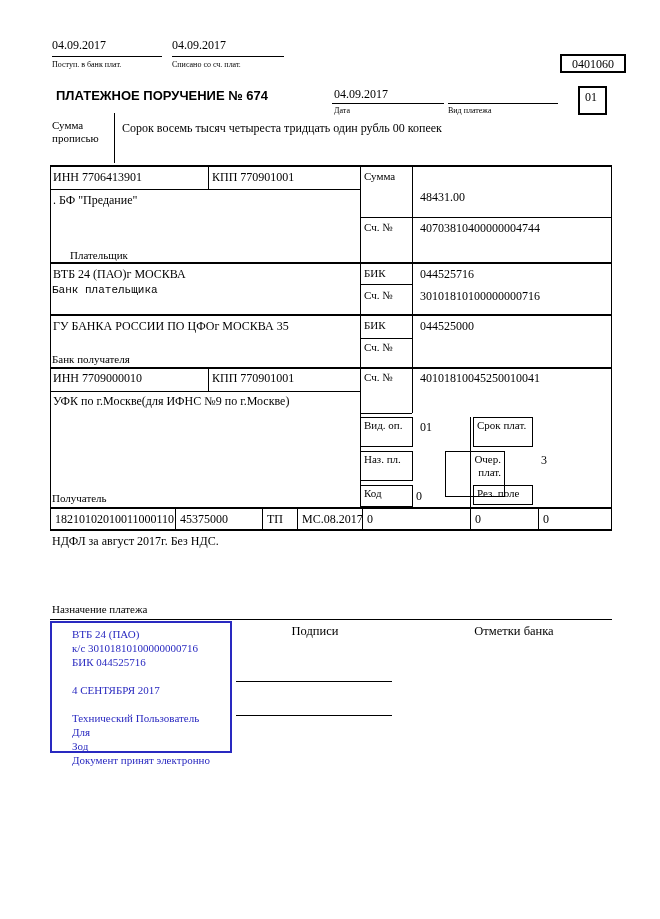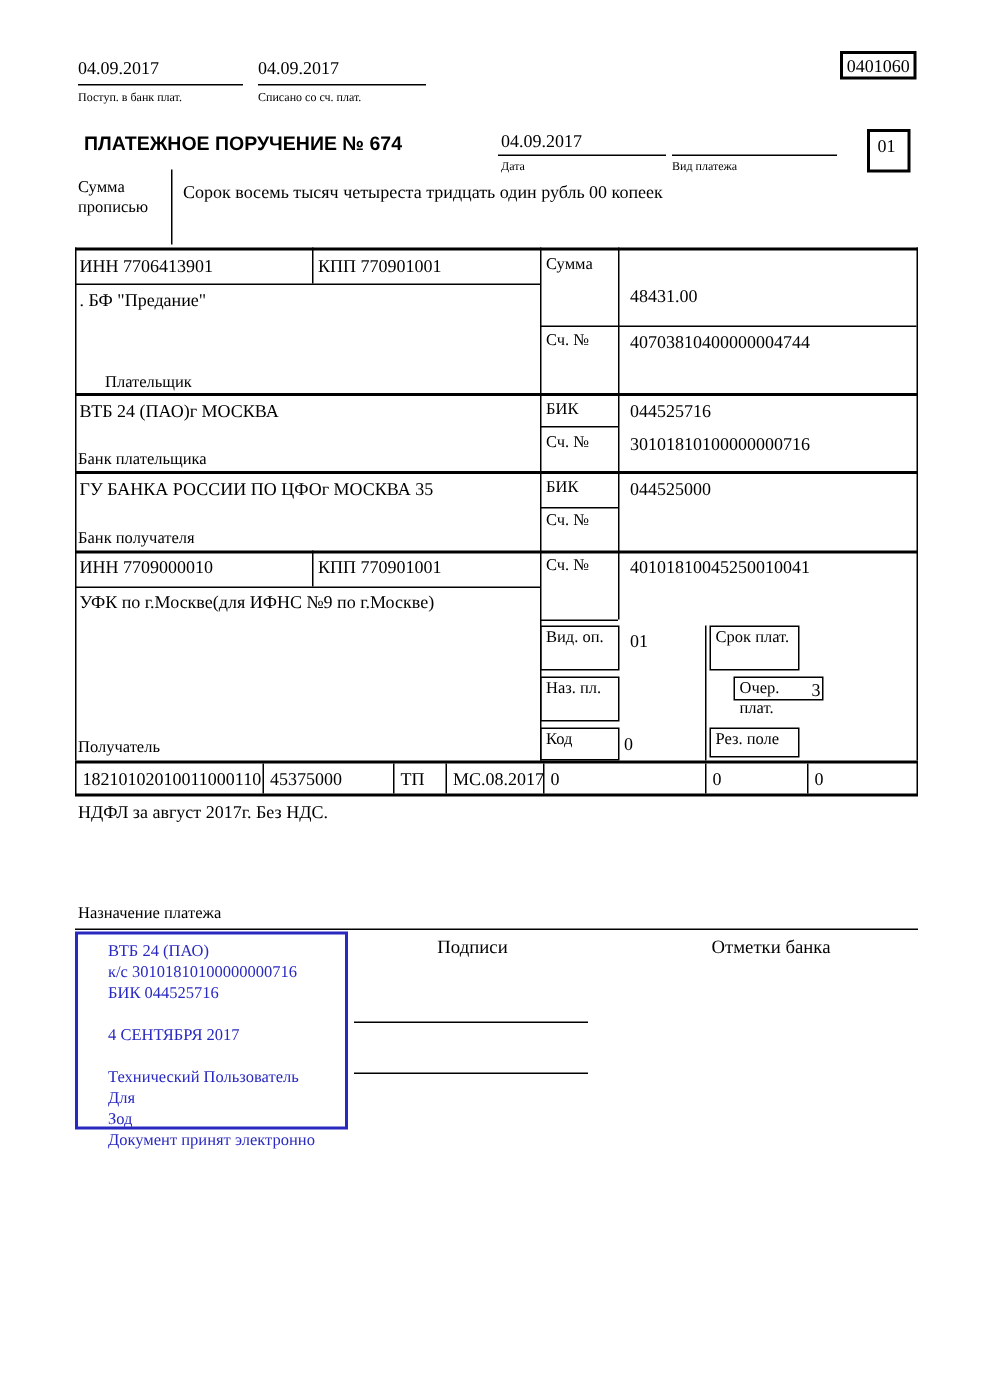--- a/index.html
+++ b/index.html
@@ -28,21 +28,21 @@
 </style>
 </head>
 <body>
 
 <div class="page">
 
   <div class="abs t12 ubox" style="left:52px;top:38px;width:110px;">04.09.2017</div>
   <div class="abs t8" style="left:52px;top:60px;font-family:Liberation Serif, serif;">Поступ. в банк плат.</div>
   <div class="abs t12 ubox" style="left:172px;top:38px;width:112px;">04.09.2017</div>
   <div class="abs t8" style="left:172px;top:60px;">Списано со сч. плат.</div>
-  <div class="abs codebox" style="left:560px;top:34px;width:51px;height:19px;line-height:16px;">0401060</div>
+  <div class="abs codebox" style="left:560px;top:54px;width:66px;height:19px;line-height:16px;">0401060</div>
 
   <div class="abs sans bold" style="left:56px;top:88px;font-size:13px;">ПЛАТЕЖНОЕ ПОРУЧЕНИЕ № 674</div>
   <div class="abs t12" style="left:334px;top:87px;">04.09.2017</div>
   <div class="abs hl" style="left:332px;top:103px;width:112px;"></div>
   <div class="abs t8" style="left:334px;top:106px;">Дата</div>
   <div class="abs hl" style="left:448px;top:103px;width:110px;"></div>
   <div class="abs t8" style="left:448px;top:106px;">Вид платежа</div>
   <div class="abs codebox" style="left:578px;top:86px;width:29px;height:29px;text-align:left;padding:2px 0 0 5px;">01</div>
 
   <div class="abs t11" style="left:52px;top:119px;width:58px;white-space:normal;">Сумма прописью</div>
@@ -70,21 +70,21 @@
   <div class="abs t12" style="left:53px;top:170px;">ИНН 7706413901</div>
   <div class="abs t12" style="left:212px;top:170px;">КПП 770901001</div>
   <div class="abs t12" style="left:53px;top:193px;">. БФ "Предание"</div>
   <div class="abs t11" style="left:52px;top:249px;padding-left:18px;">Плательщик</div>
   <div class="abs t11" style="left:364px;top:170px;">Сумма</div>
   <div class="abs t12" style="left:420px;top:170px;margin-top:20px;">48431.00</div>
   <div class="abs t11" style="left:364px;top:221px;">Сч. №</div>
   <div class="abs t12" style="left:420px;top:221px;">40703810400000004744</div>
 
   <div class="abs t12" style="left:53px;top:267px;">ВТБ 24 (ПАО)г МОСКВА</div>
-  <div class="abs t11" style="left:52px;top:300px;">Банк плательщика</div>
+  <div class="abs t11" style="left:52px;top:284px;font-family:Liberation Mono, monospace;">Банк плательщика</div>
   <div class="abs t11" style="left:364px;top:267px;">БИК</div>
   <div class="abs t12" style="left:420px;top:267px;">044525716</div>
   <div class="abs t11" style="left:364px;top:289px;">Сч. №</div>
   <div class="abs t12" style="left:420px;top:289px;">30101810100000000716</div>
 
   <div class="abs t12" style="left:53px;top:319px;">ГУ БАНКА РОССИИ ПО ЦФОг МОСКВА 35</div>
   <div class="abs t11" style="left:52px;top:353px;">Банк получателя</div>
   <div class="abs t11" style="left:364px;top:319px;">БИК</div>
   <div class="abs t12" style="left:420px;top:319px;">044525000</div>
   <div class="abs t11" style="left:364px;top:341px;">Сч. №</div>
@@ -94,21 +94,21 @@
   <div class="abs t12" style="left:212px;top:371px;">КПП 770901001</div>
   <div class="abs t12" style="left:53px;top:394px;">УФК по г.Москве(для ИФНС №9 по г.Москве)</div>
   <div class="abs t11" style="left:52px;top:492px;">Получатель</div>
   <div class="abs t11" style="left:364px;top:371px;">Сч. №</div>
   <div class="abs t12" style="left:420px;top:371px;">40101810045250010041</div>
 
   <div class="abs cellbox" style="left:360px;top:417px;width:53px;height:30px;">Вид. оп.</div>
   <div class="abs t12" style="left:420px;top:420px;">01</div>
   <div class="abs cellbox" style="left:473px;top:417px;width:60px;height:30px;">Срок плат.</div>
   <div class="abs cellbox" style="left:360px;top:451px;width:53px;height:30px;">Наз. пл.</div>
-  <div class="abs cellbox" style="left:489px;top:451px;width:60px;height:16px;">Очер. плат.</div>
+  <div class="abs cellbox" style="left:445px;top:451px;width:60px;height:46px;text-align:right;">Очер. плат.</div>
   <div class="abs t12" style="left:541px;top:453px;">3</div>
   <div class="abs cellbox" style="left:360px;top:485px;width:53px;height:22px;">Код</div>
   <div class="abs t12" style="left:416px;top:489px;">0</div>
   <div class="abs cellbox" style="left:473px;top:485px;width:60px;height:20px;">Рез. поле</div>
 
   <div class="abs taxrow" style="left:50px;top:507px;width:562px;height:24px;">
     <div class="taxcell" style="width:125px;">18210102010011000110</div>
     <div class="taxcell" style="width:87px;">45375000</div>
     <div class="taxcell" style="width:35px;">ТП</div>
     <div class="taxcell" style="width:65px;">МС.08.2017</div>

